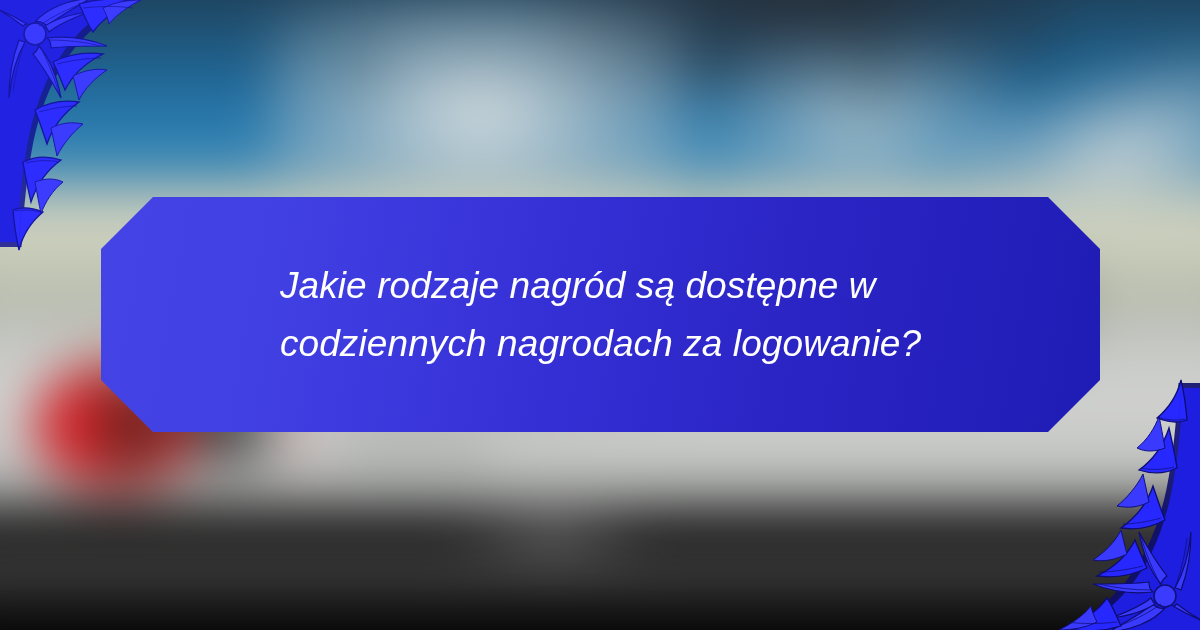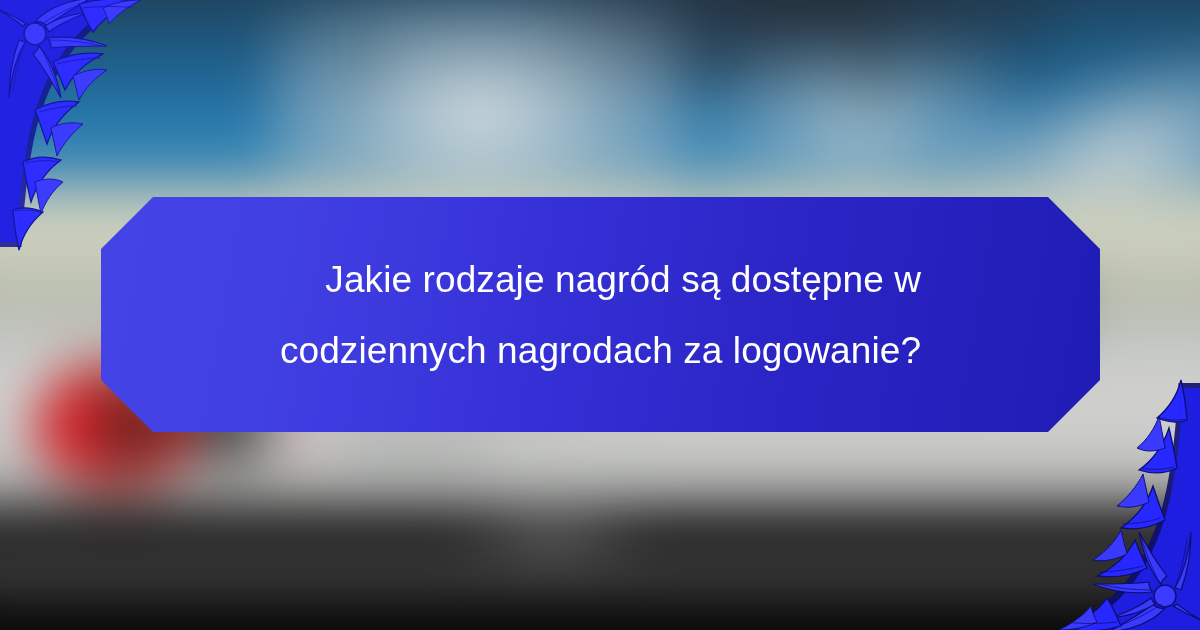--- a/index.html
+++ b/index.html
@@ -171,26 +171,27 @@
     background: linear-gradient(100deg, #4443e6 0%, #4140e3 18%, #3530d6 45%, #2a24c4 70%, #1f1cb5 100%);
     -webkit-clip-path: polygon(52px 0, calc(100% - 52px) 0, 100% 52px, 100% calc(100% - 52px), calc(100% - 52px) 100%, 52px 100%, 0 calc(100% - 52px), 0 52px);
     clip-path: polygon(52px 0, calc(100% - 52px) 0, 100% 52px, 100% calc(100% - 52px), calc(100% - 52px) 100%, 52px 100%, 0 calc(100% - 52px), 0 52px);
     display: flex;
     align-items: center;
     justify-content: center;
   }
   #banner-text {
     color: #ffffff;
     font-size: 37px;
-    line-height: 71px;
+    line-height: 58px;
     font-weight: 400;
-    text-align: right;
+    text-align: left;
     letter-spacing: 0.1px;
     max-width: 700px;
     white-space: pre-line;
+    font-style: italic;
   }
 
   
   .ornament {
     position: absolute;
     width: 205px;
     height: 260px;
     pointer-events: none;
   }
   .ornament.tl { left: -5px; top: -8px; }

